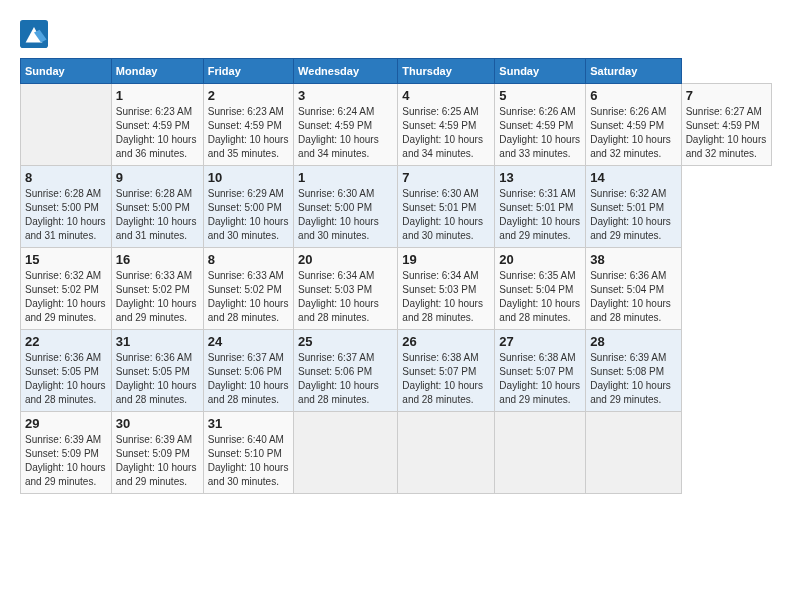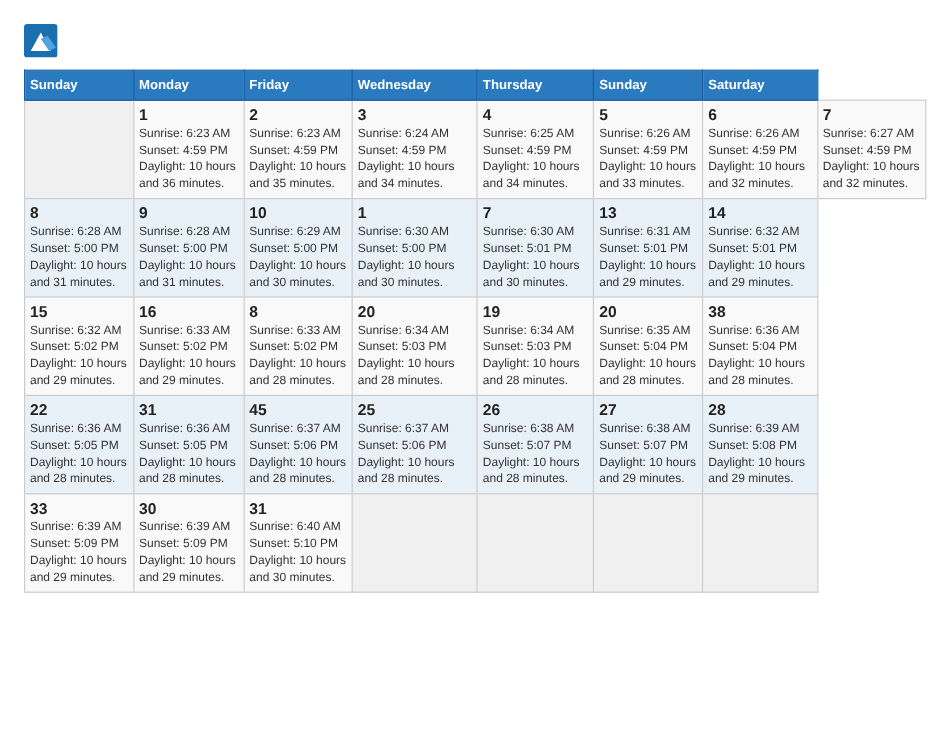--- a/index.html
+++ b/index.html
@@ -309,21 +309,21 @@
       </td>
         <td>
         <span class="day-num">31</span>
         <div class="day-info">
           Sunrise: 6:36 AM<br>
           Sunset: 5:05 PM<br>
           Daylight: 10 hours and 28 minutes.
         </div>
       </td>
         <td>
-        <span class="day-num">45</span>
+        <span class="day-num">24</span>
         <div class="day-info">
           Sunrise: 6:37 AM<br>
           Sunset: 5:06 PM<br>
           Daylight: 10 hours and 28 minutes.
         </div>
       </td>
         <td>
         <span class="day-num">25</span>
         <div class="day-info">
           Sunrise: 6:37 AM<br>
@@ -351,21 +351,21 @@
         <span class="day-num">28</span>
         <div class="day-info">
           Sunrise: 6:39 AM<br>
           Sunset: 5:08 PM<br>
           Daylight: 10 hours and 29 minutes.
         </div>
       </td>
       </tr>
       <tr>
         <td>
-        <span class="day-num">33</span>
+        <span class="day-num">29</span>
         <div class="day-info">
           Sunrise: 6:39 AM<br>
           Sunset: 5:09 PM<br>
           Daylight: 10 hours and 29 minutes.
         </div>
       </td>
         <td>
         <span class="day-num">30</span>
         <div class="day-info">
           Sunrise: 6:39 AM<br>

